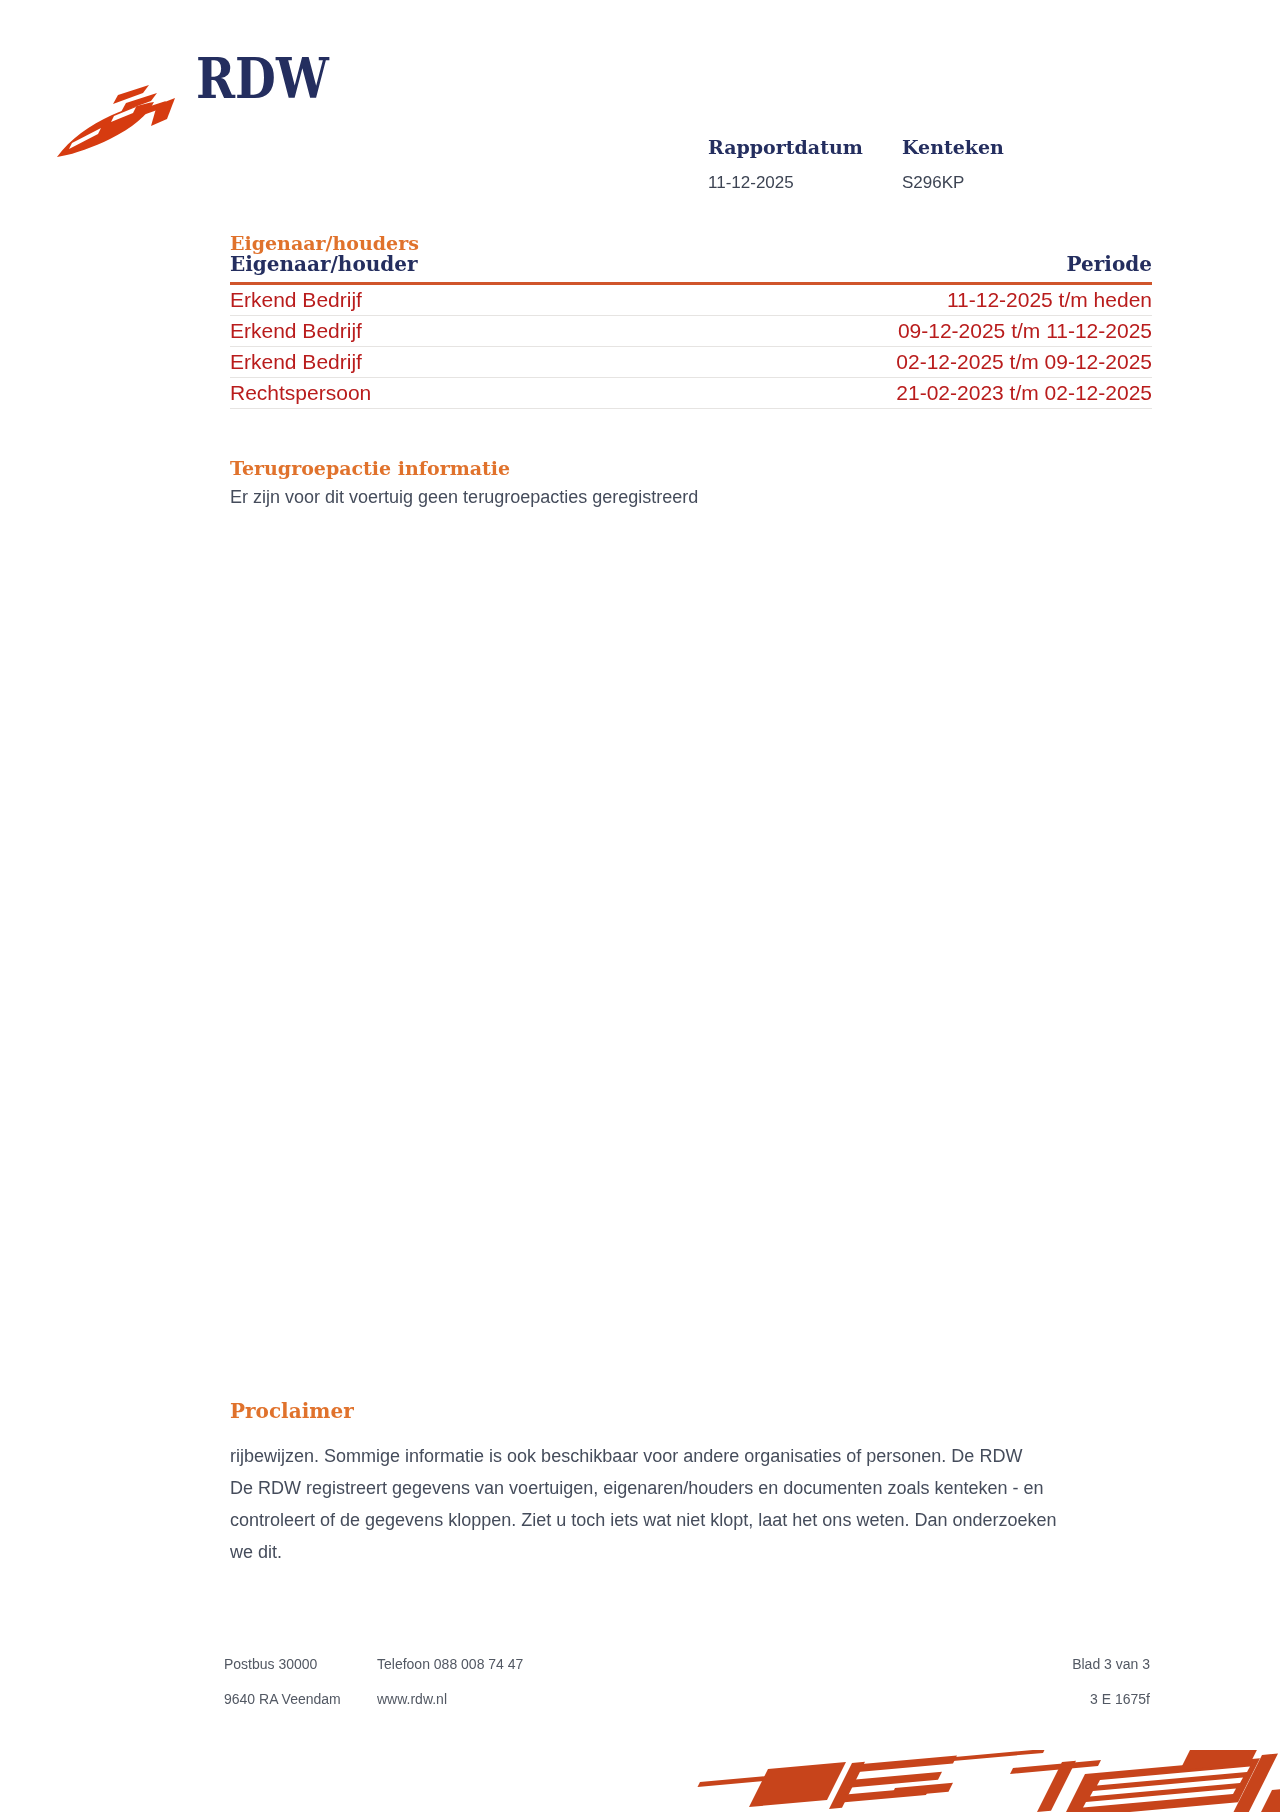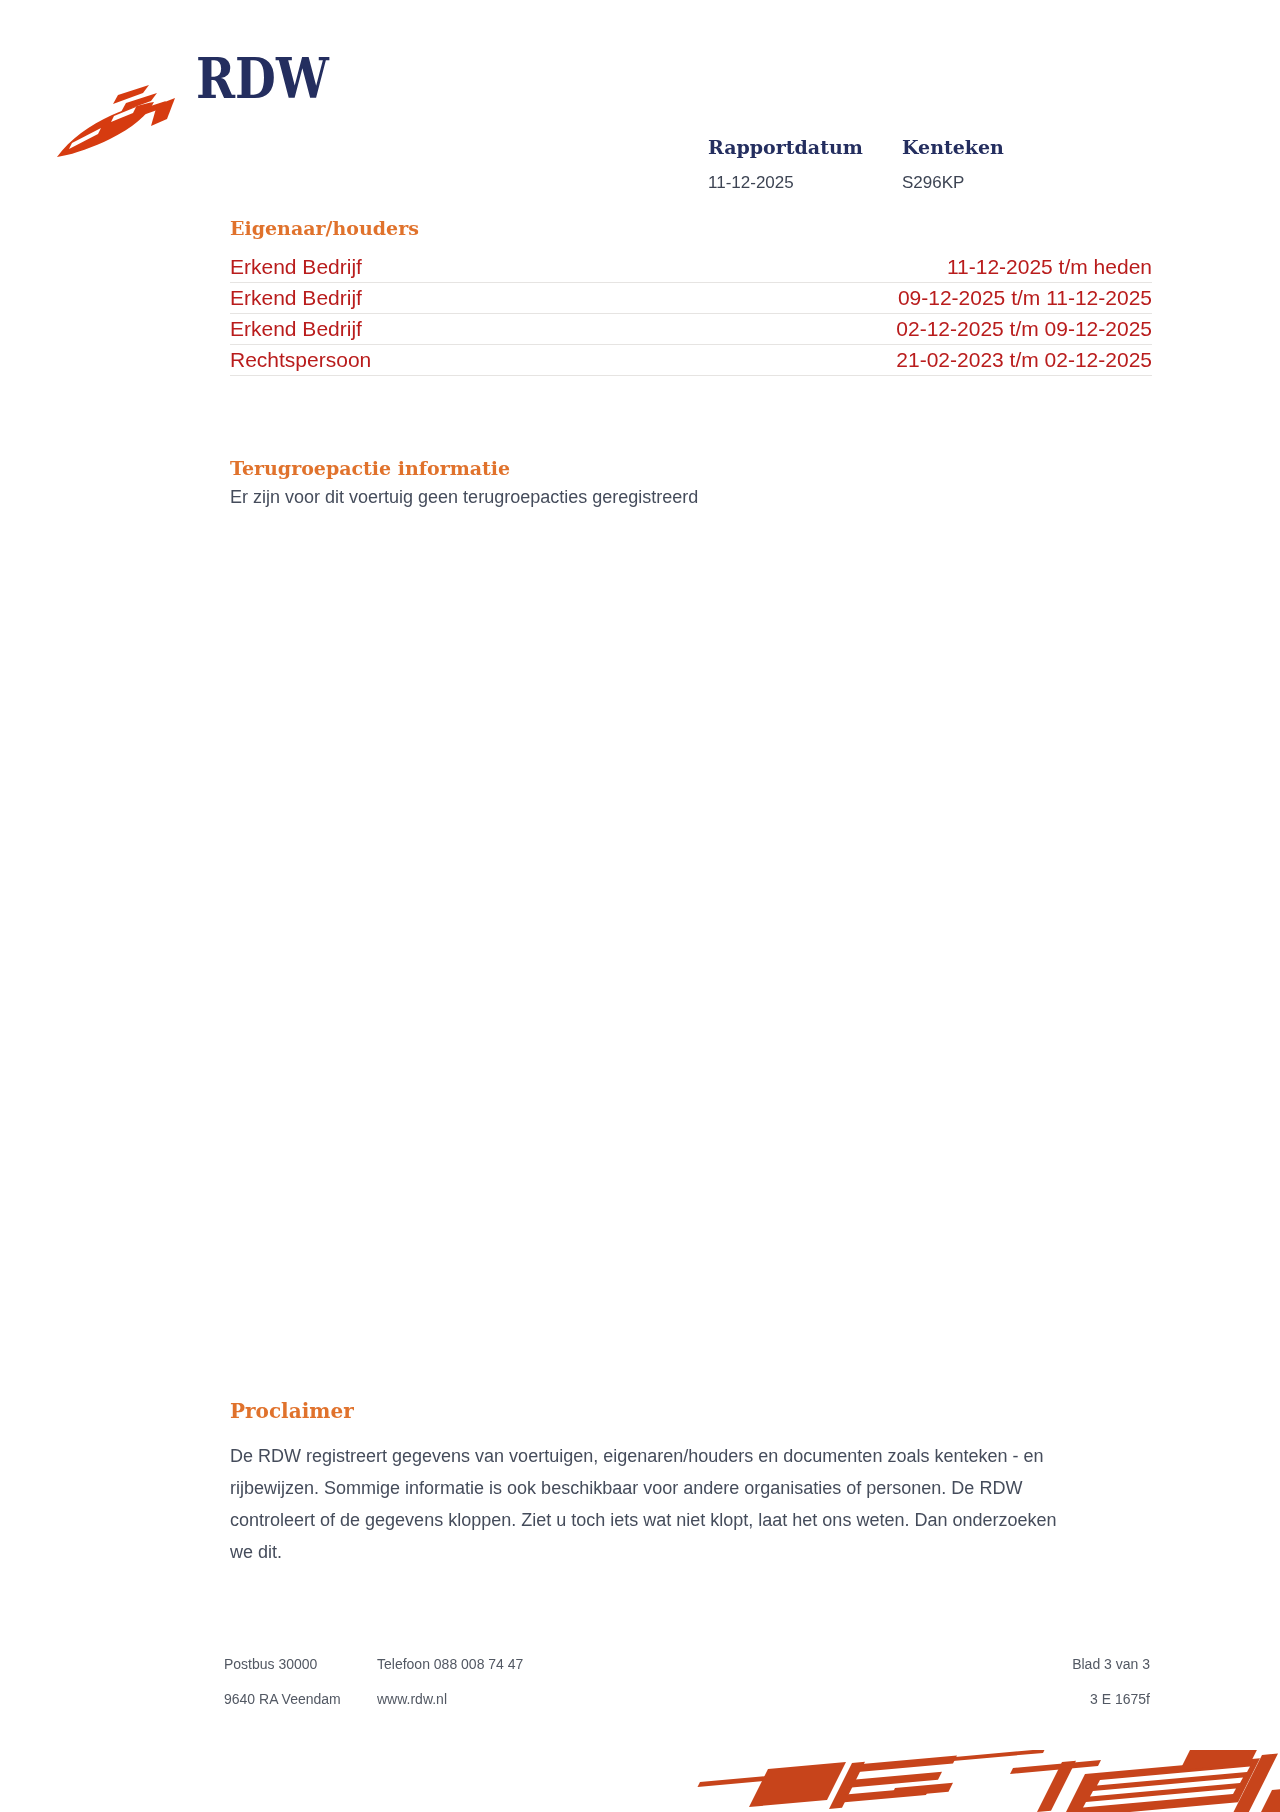--- a/index.html
+++ b/index.html
@@ -54,21 +54,21 @@
   }
   
   .sec-heading {
     position: absolute; left: 230px;
     font-family: "DejaVu Serif", serif;
     font-weight: bold;
     font-size: 19px; line-height: 22px;
     color: #e0722c;
     white-space: nowrap;
   }
-  .h-owners { top: 217px; }
+  .h-owners { top: 232px; }
   .h-recall { top: 457px; }
   .h-proclaimer { top: 1400px; font-size: 20px; }
   
   .owners-table {
     position: absolute; left: 230px; top: 252px;
     width: 922px;
   }
   .t-head {
     display: flex; justify-content: space-between; align-items: flex-end;
     padding-bottom: 6px;
@@ -138,20 +138,24 @@
     <div class="meta-value">11-12-2025</div>
   </div>
   <div class="meta-col c2">
     <div class="meta-label">Kenteken</div>
     <div class="meta-value">S296KP</div>
   </div>
 
   <div class="sec-heading h-owners">Eigenaar/houders</div>
 
   <div class="owners-table">
+    <div class="t-head">
+      <span>Eigenaar/houder</span>
+      <span>Periode</span>
+    </div>
     <div class="t-row">
       <span class="t-owner">Erkend Bedrijf</span>
       <span class="t-period">11-12-2025 t/m heden</span>
     </div>
     <div class="t-row">
       <span class="t-owner">Erkend Bedrijf</span>
       <span class="t-period">09-12-2025 t/m 11-12-2025</span>
     </div>
     <div class="t-row">
       <span class="t-owner">Erkend Bedrijf</span>
@@ -161,22 +165,22 @@
       <span class="t-owner">Rechtspersoon</span>
       <span class="t-period">21-02-2023 t/m 02-12-2025</span>
     </div>
   </div>
 
   <div class="sec-heading h-recall">Terugroepactie informatie</div>
   <div class="recall-text">Er zijn voor dit voertuig geen terugroepacties geregistreerd</div>
 
   <div class="sec-heading h-proclaimer">Proclaimer</div>
   <div class="proclaimer-body">
+    <div class="proclaimer-line">rijbewijzen. Sommige informatie is ook beschikbaar voor andere organisaties of personen. De RDW</div>
     <div class="proclaimer-line">De RDW registreert gegevens van voertuigen, eigenaren/houders en documenten zoals kenteken - en</div>
-    <div class="proclaimer-line">rijbewijzen. Sommige informatie is ook beschikbaar voor andere organisaties of personen. De RDW</div>
     <div class="proclaimer-line">controleert of de gegevens kloppen. Ziet u toch iets wat niet klopt, laat het ons weten. Dan onderzoeken</div>
     <div class="proclaimer-line">we dit.</div>
   </div>
 
   <div class="footer-col f-address">
     <div class="f-line">Postbus 30000</div>
     <div class="f-line">9640 RA Veendam</div>
   </div>
   <div class="footer-col f-contact">
     <div class="f-line">Telefoon 088 008 74 47</div>

